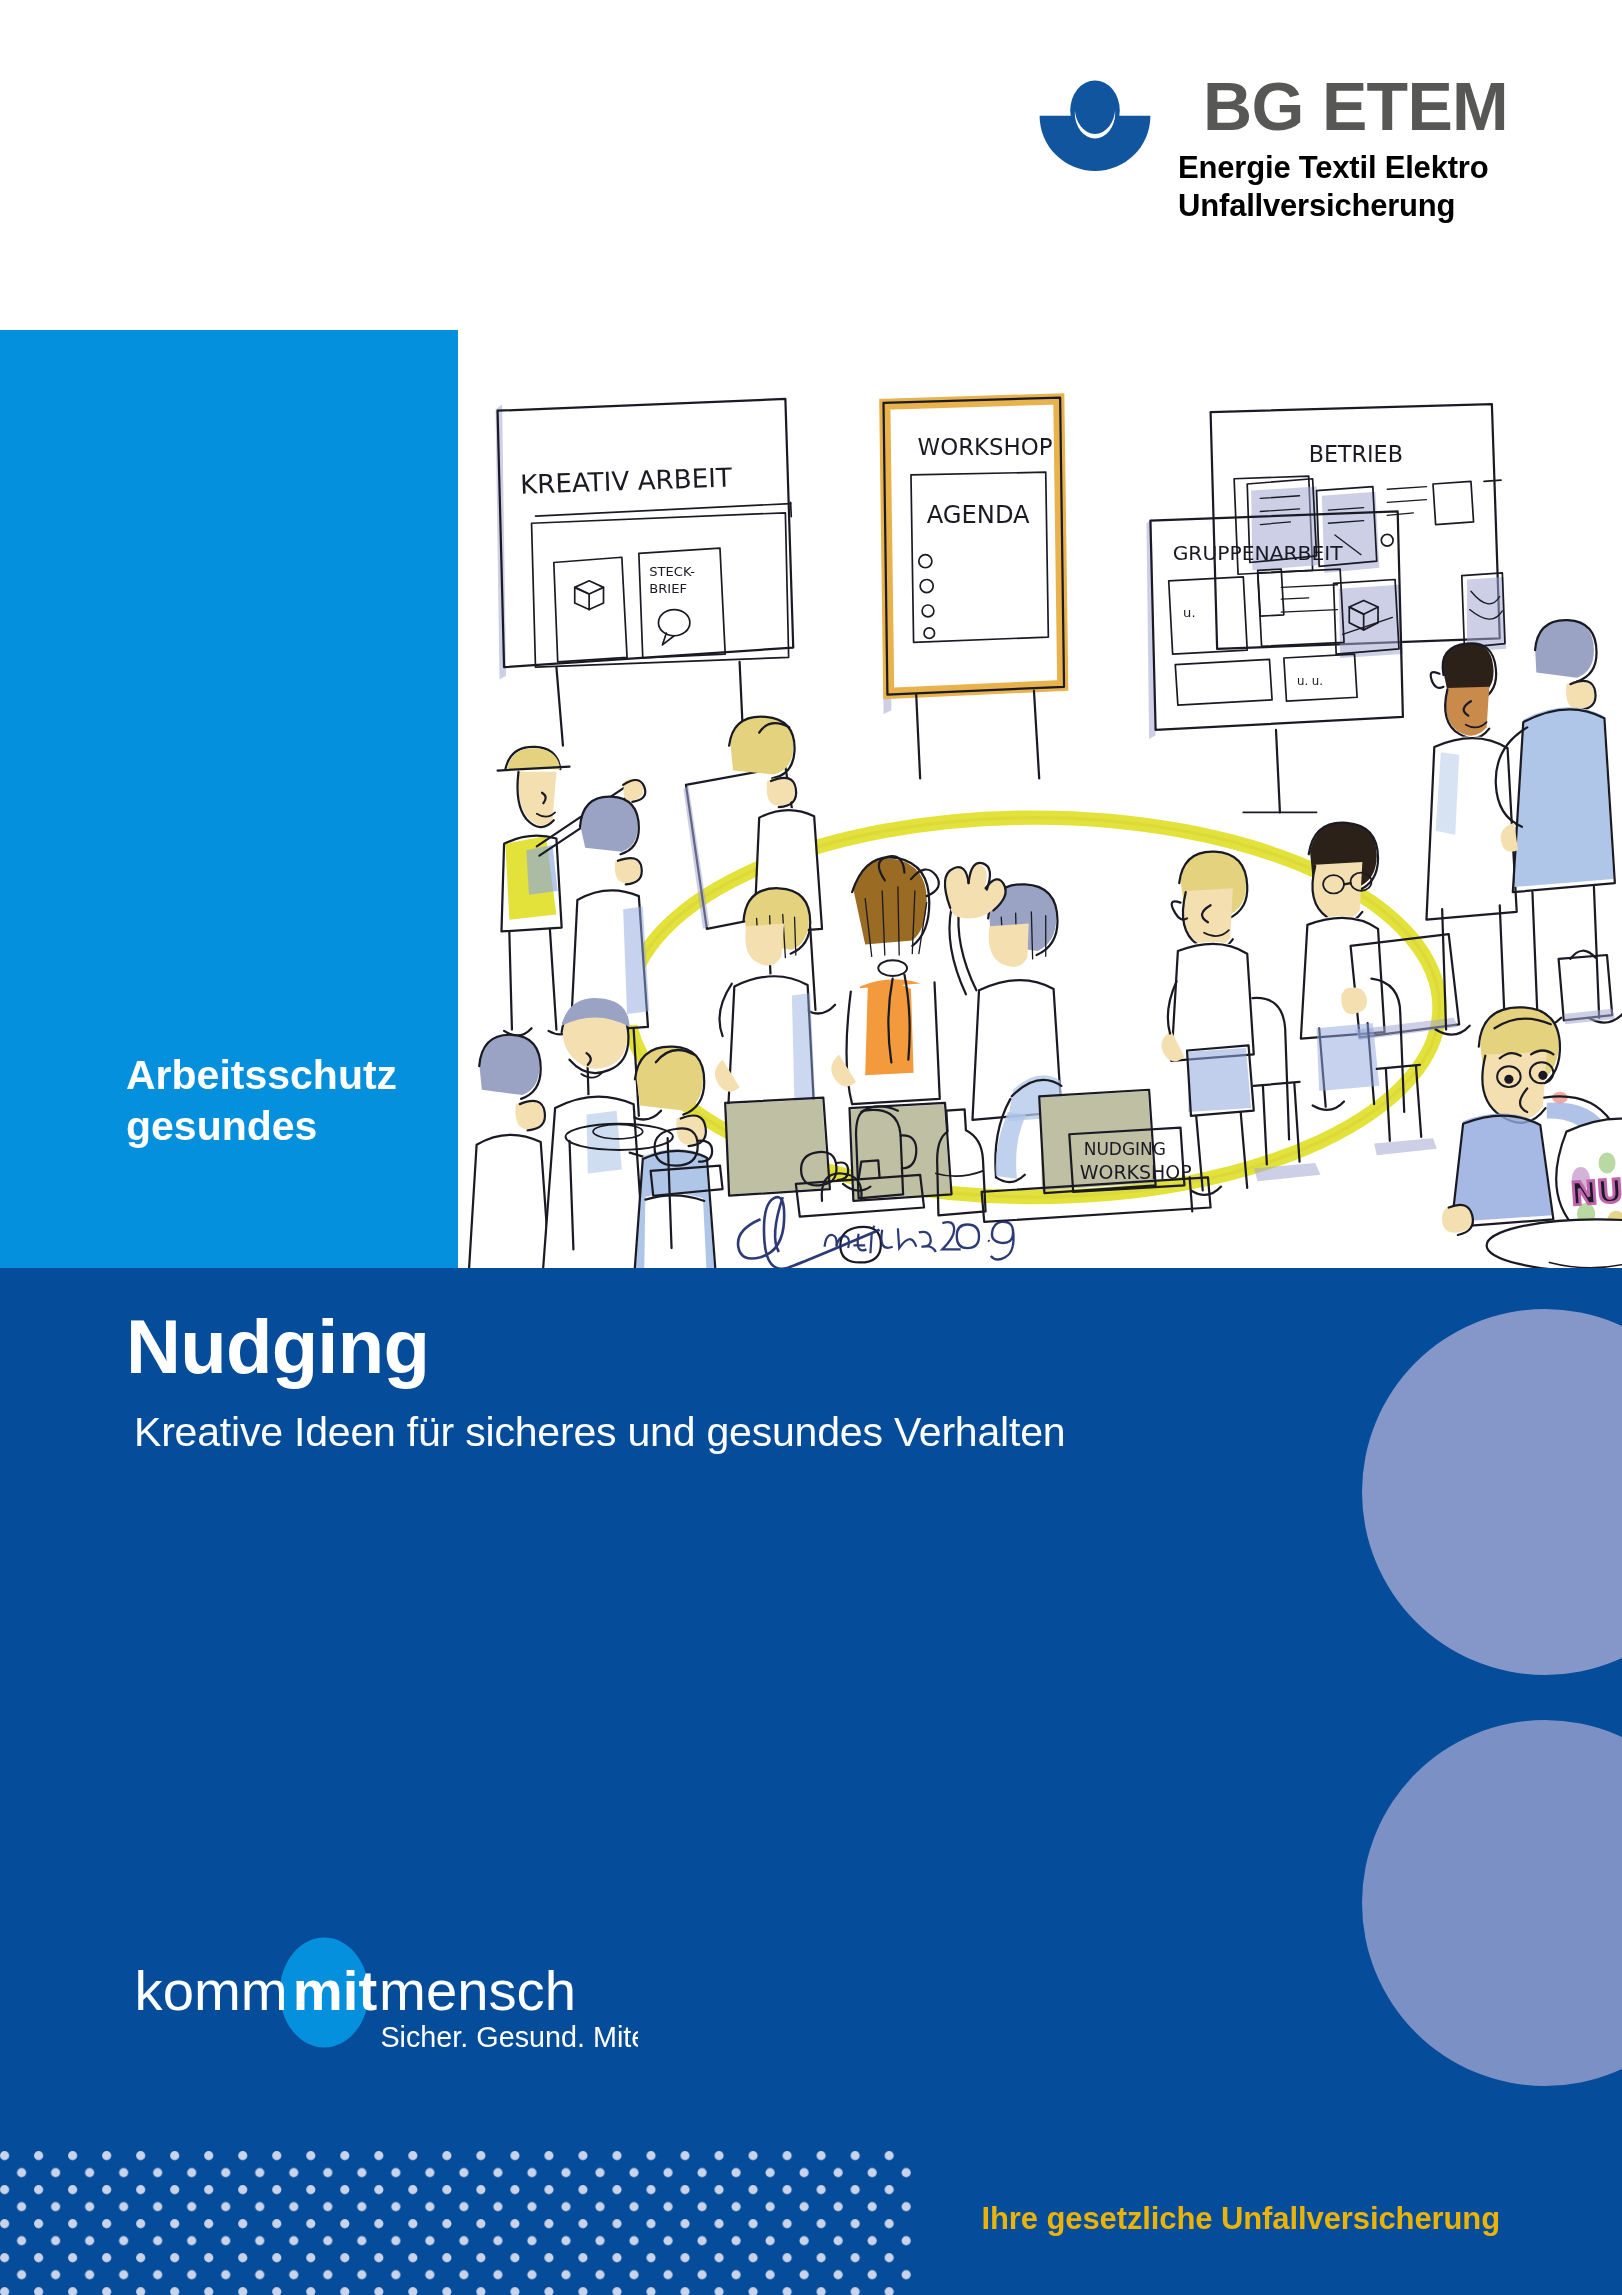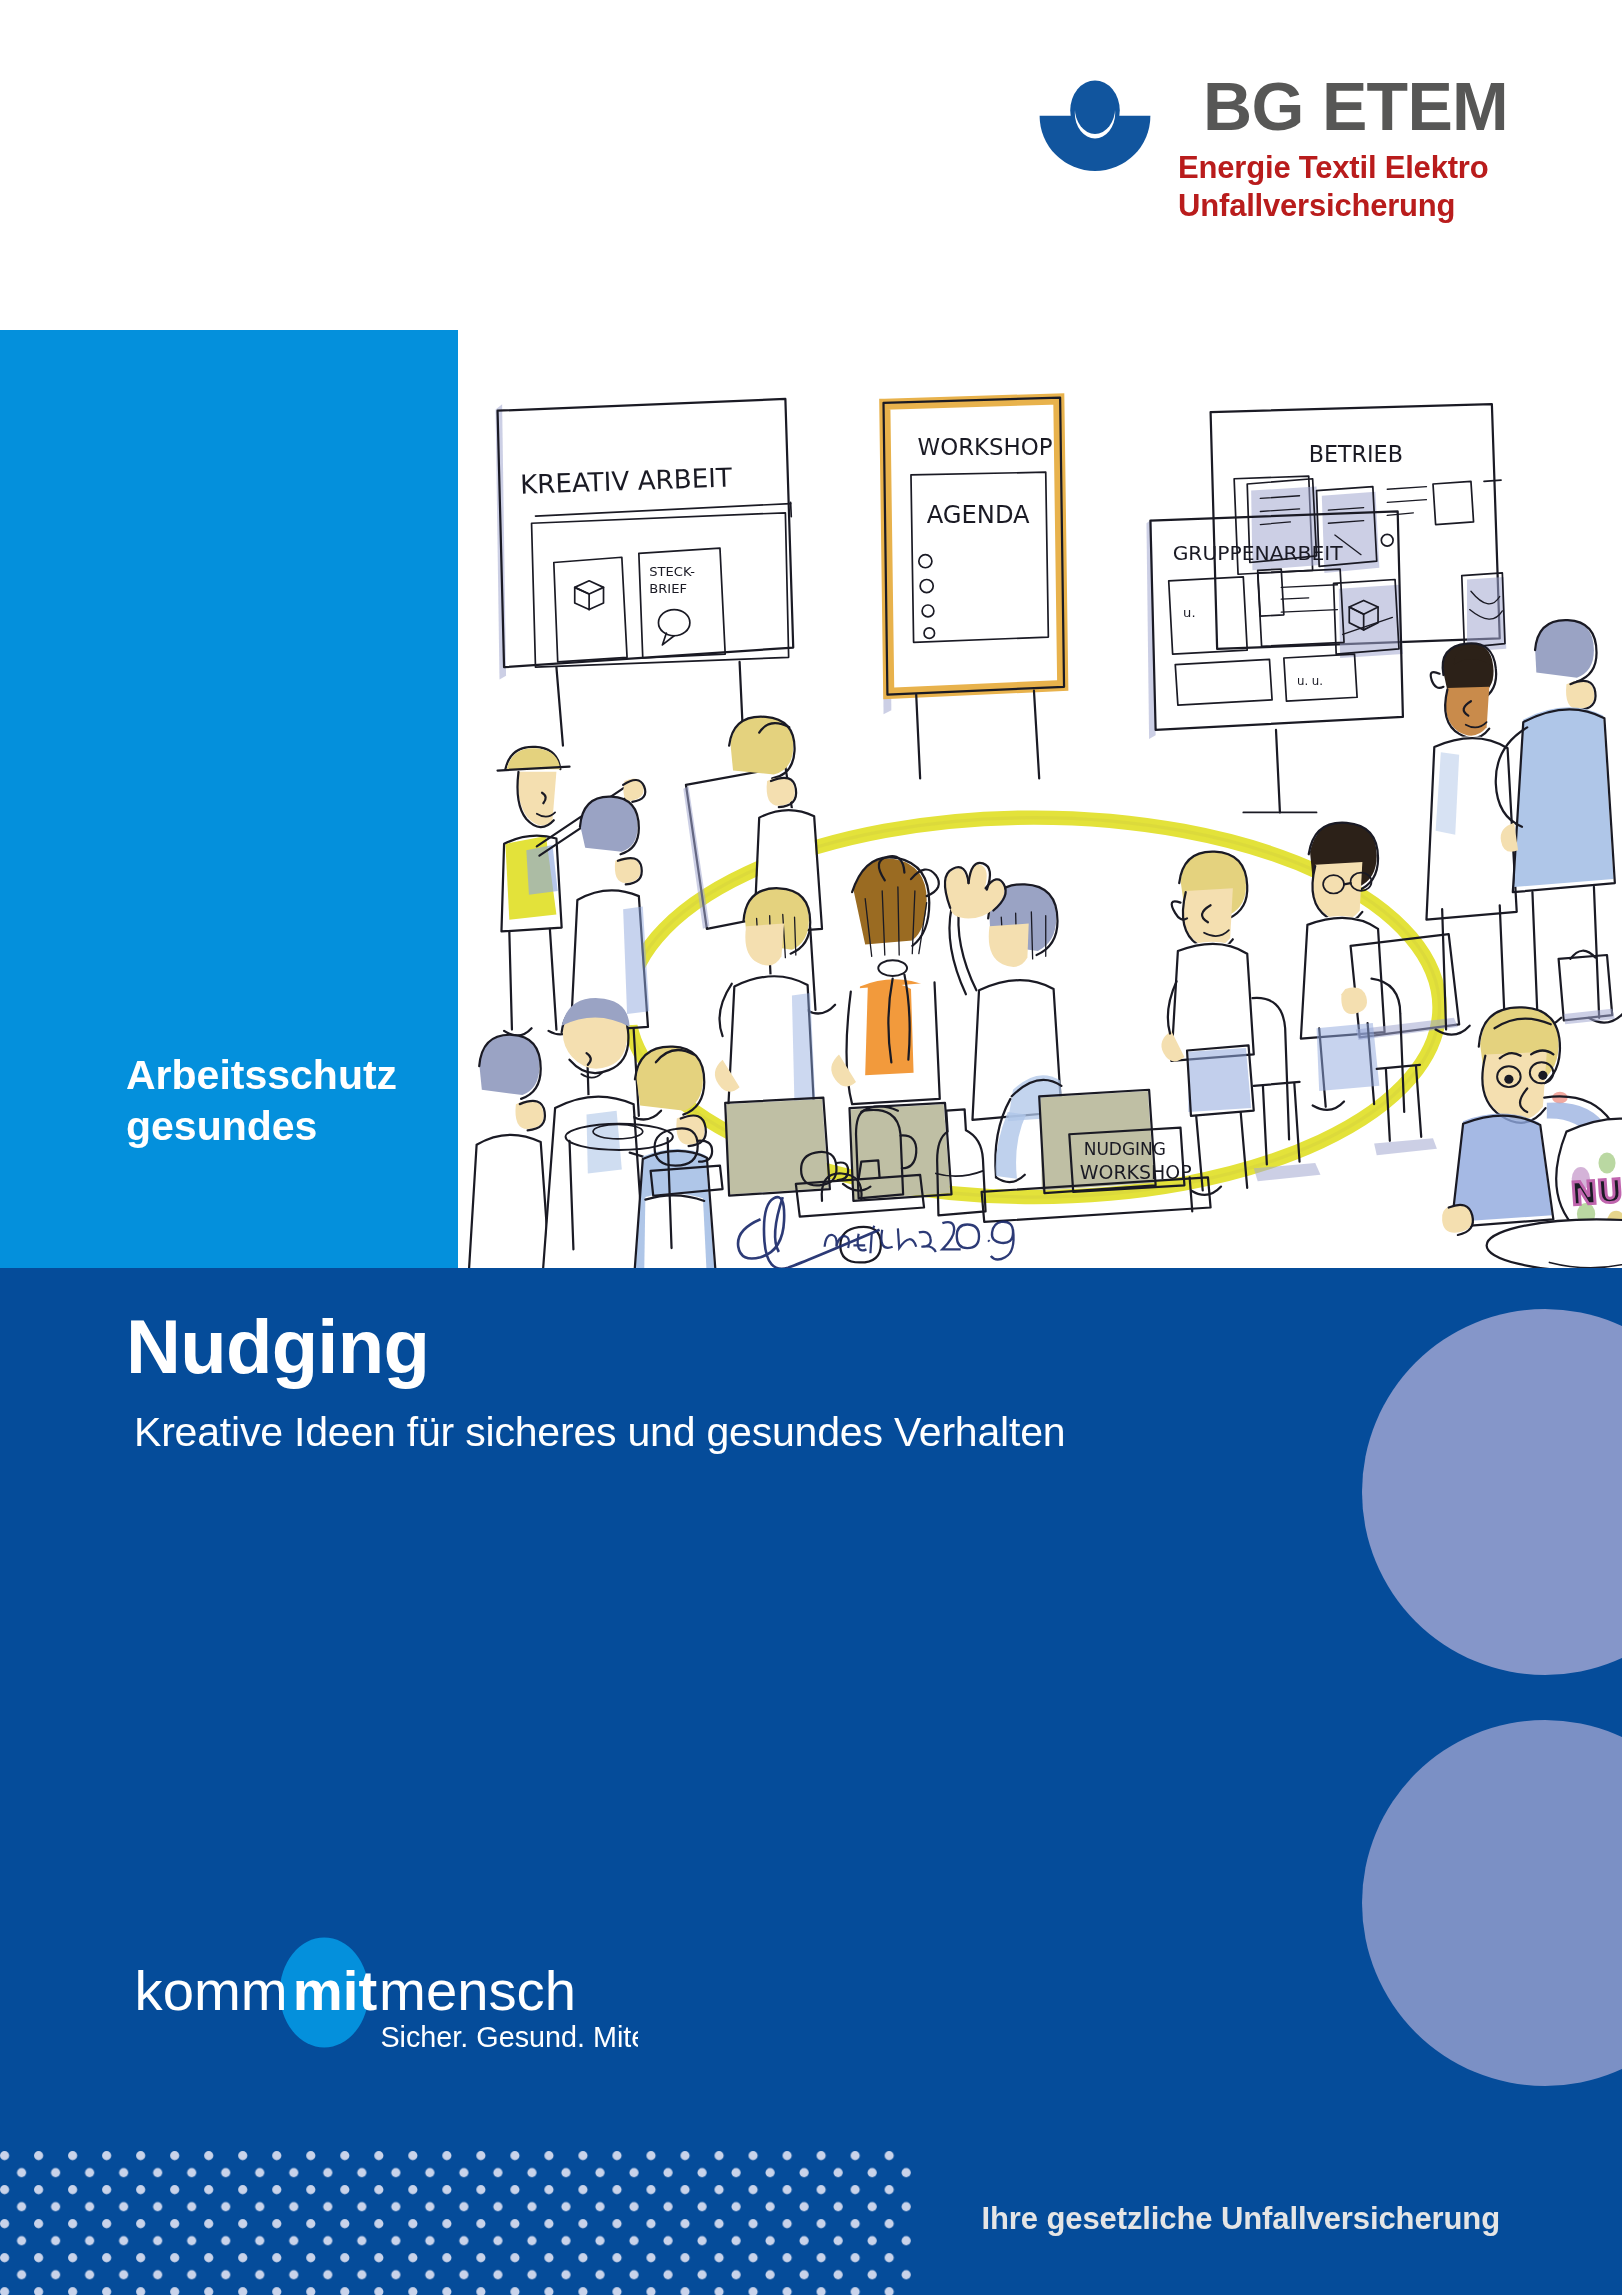--- a/index.html
+++ b/index.html
@@ -38,21 +38,21 @@
     line-height: 1.02;
     letter-spacing: -0.7px;
     color: #575756;
     margin-left: 25px;
   }
   #logo-sub1, #logo-sub2 {
     font-family: "Liberation Sans", sans-serif;
     font-weight: bold;
     font-size: 31px;
     line-height: 1.22;
-    color: #b91c1c;
+    color: #000000;
     letter-spacing: -0.2px;
   }
   #logo-sub1 { margin-top: 7.9px; }
 
   
   #side-panel {
     position: absolute;
     left: 0;
     top: 330px;
     width: 458px;
@@ -138,21 +138,21 @@
     width: 916px;
     height: 144px;
   }
   #dot-pattern svg { display: block; width: 100%; height: 100%; }
 
   
   #footer-claim {
     position: absolute;
     right: 123px;
     bottom: 58px;
-    color: #e5e5e5;
+    color: #eab308;
     font-family: "Liberation Sans", sans-serif;
     font-weight: bold;
     font-size: 31px;
     letter-spacing: -0.1px;
   }
 </style>
 </head>
 <body>
 
 <div id="logo-block">

